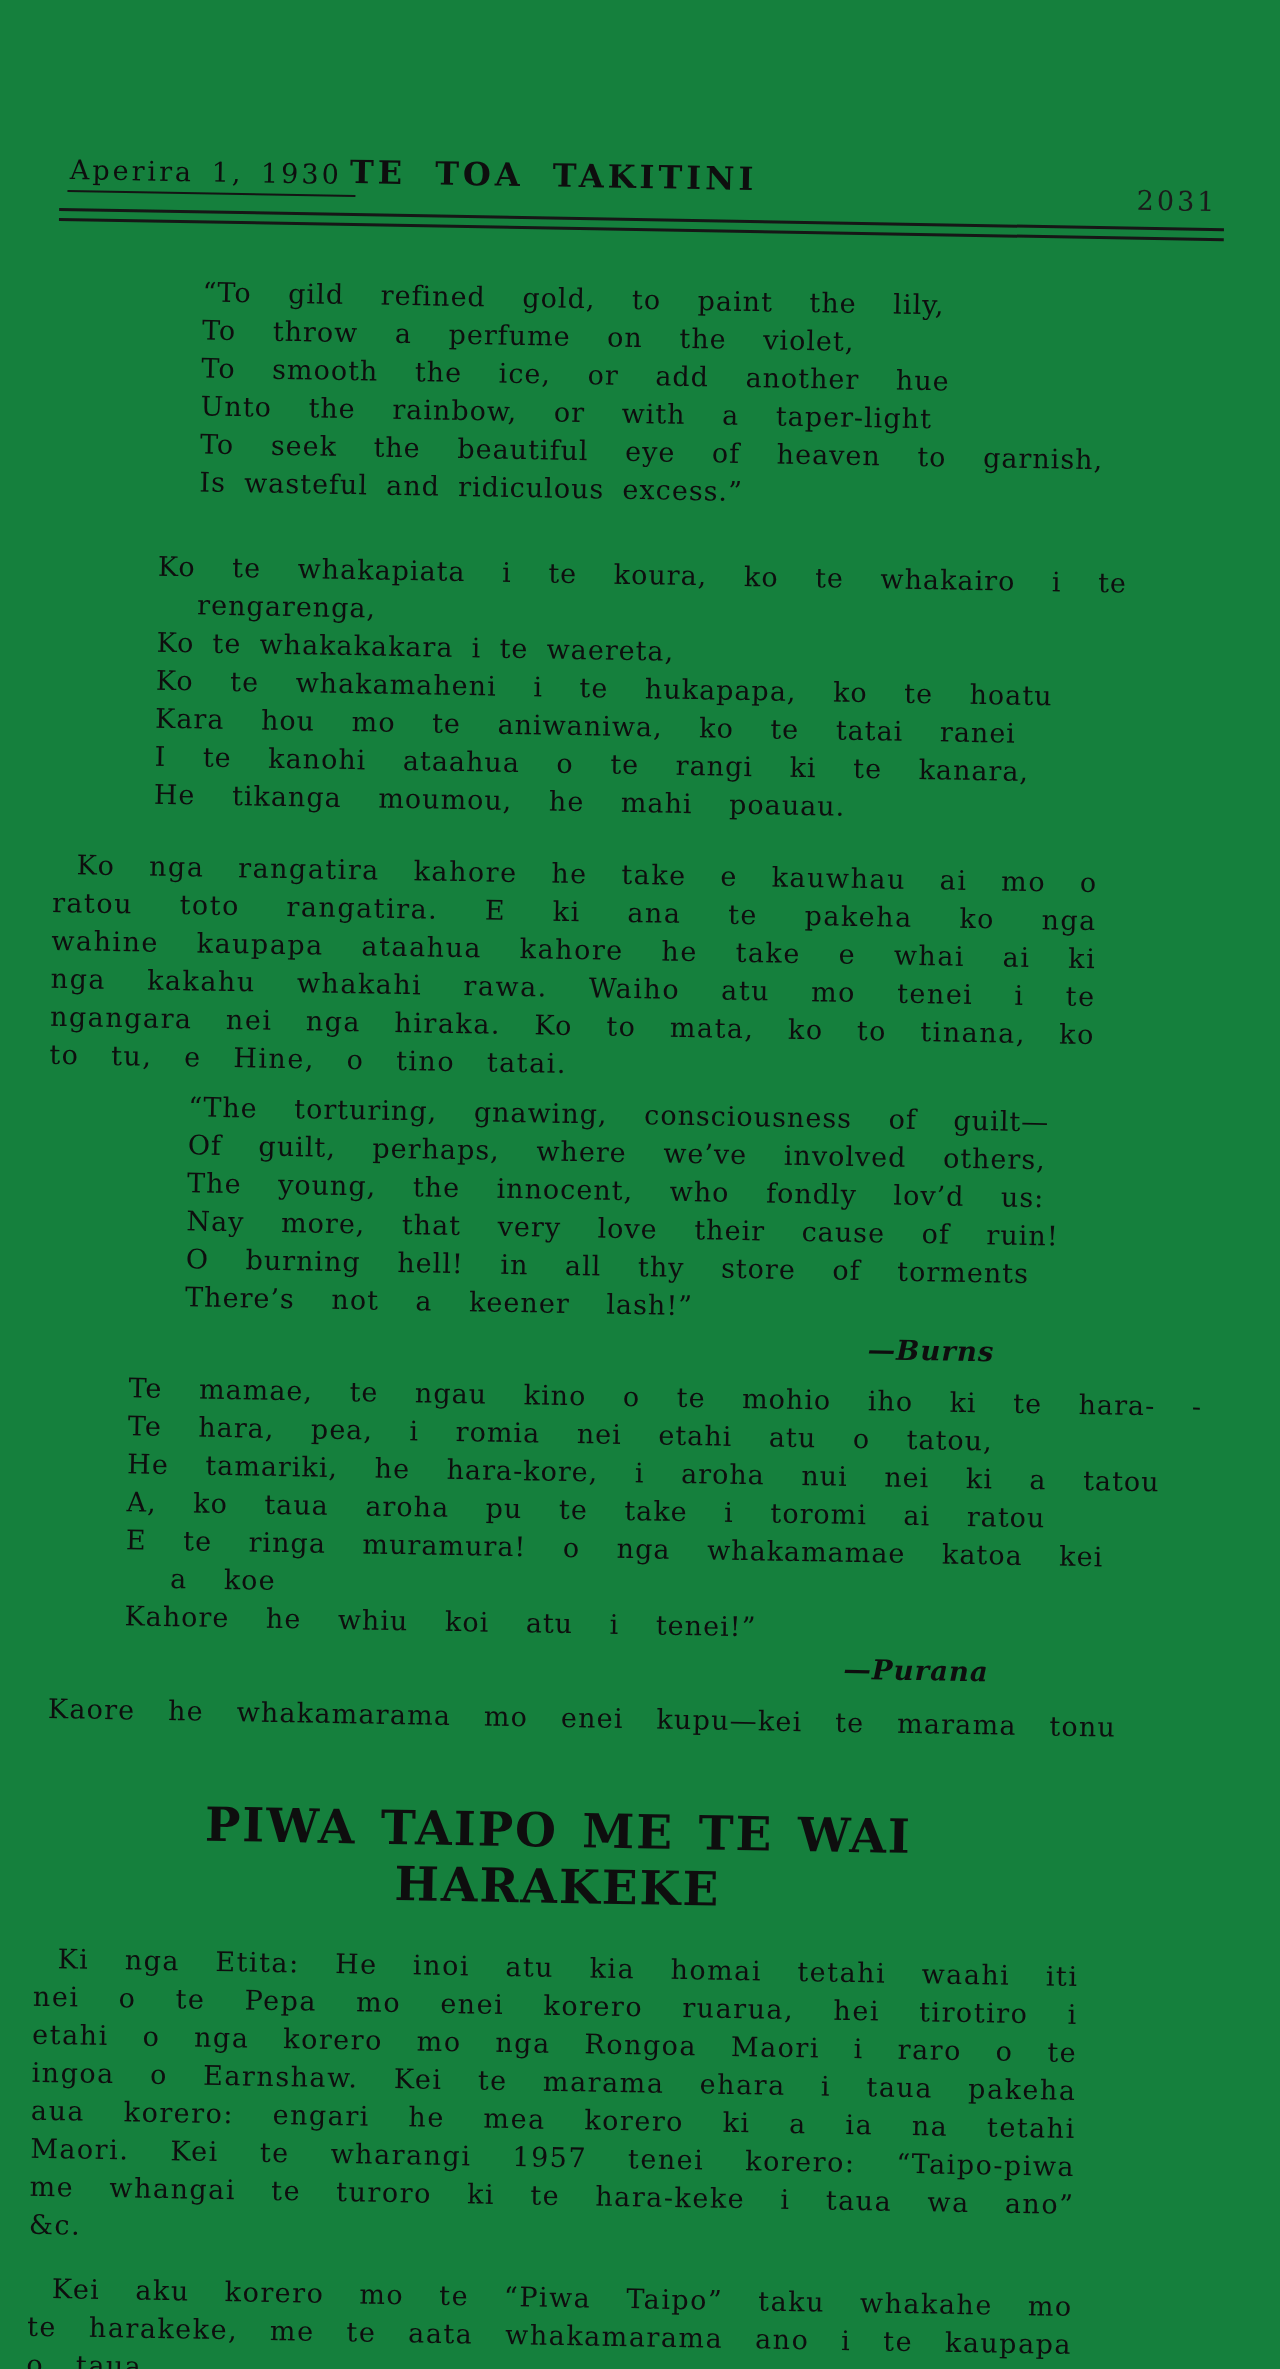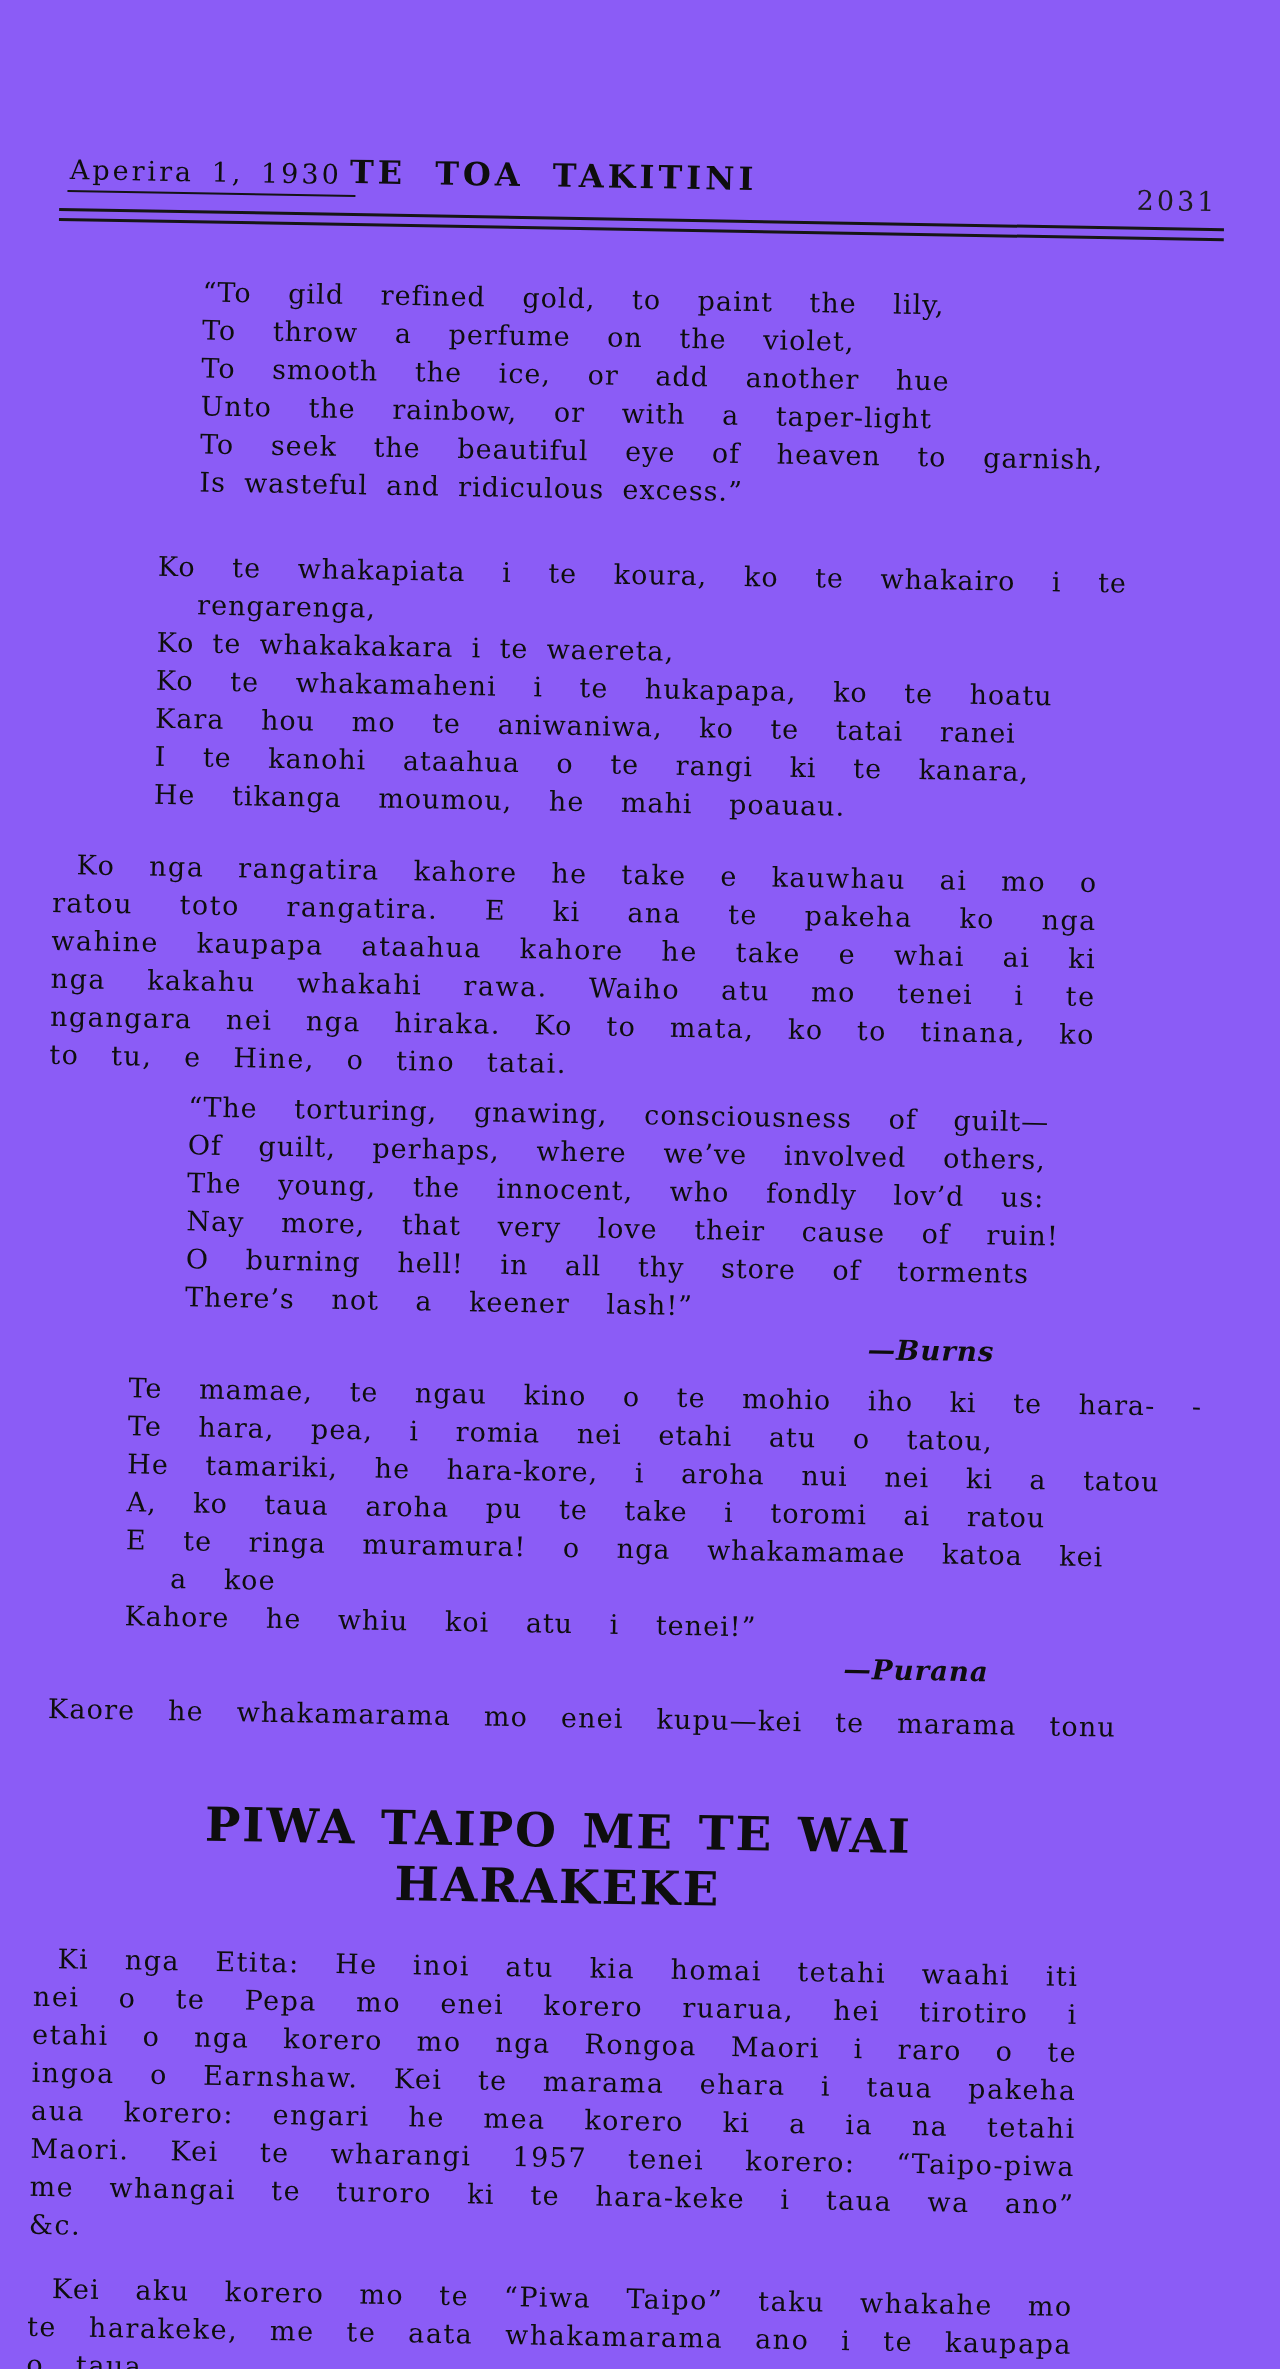--- a/index.html
+++ b/index.html
@@ -1,18 +1,18 @@
 <!DOCTYPE html>
 <html><head>
 <meta charset="utf-8">
 <style>
   html,body { margin:0; padding:0; background:#ffffff; }
   .sheet {
     position:relative; width:1280px; height:2369px; overflow:hidden;
-    background:#8b5cf6; color:#0e0e0e;
+    background:#15803d; color:#0e0e0e;
     font-family:"DejaVu Serif","Liberation Serif",serif;
   }
   .rot { transform:rotate(1.0deg); transform-origin:65px 160px; }
   .content { padding:150px 70px 0 65px; }
 
   .masthead { position:relative; height:50px; }
   .date {
     position:absolute; left:3px; top:4px;
     font-size:27px; letter-spacing:3px; word-spacing:6px;
     border-bottom:2px solid #141414; padding:0 14px 5px 2px;

